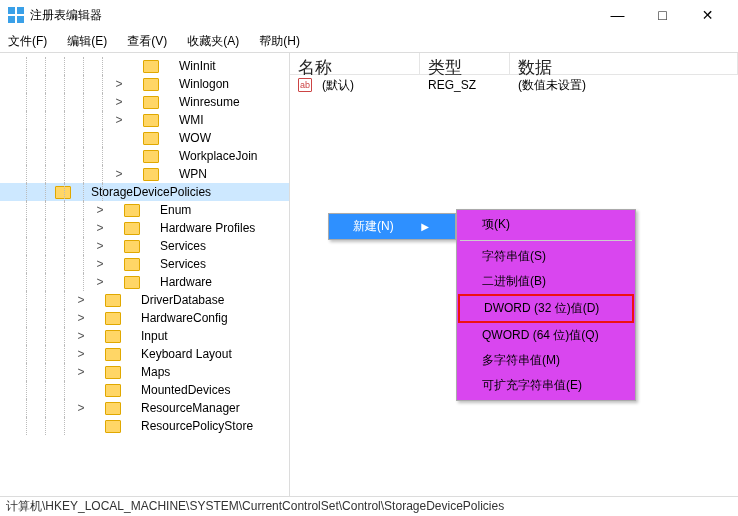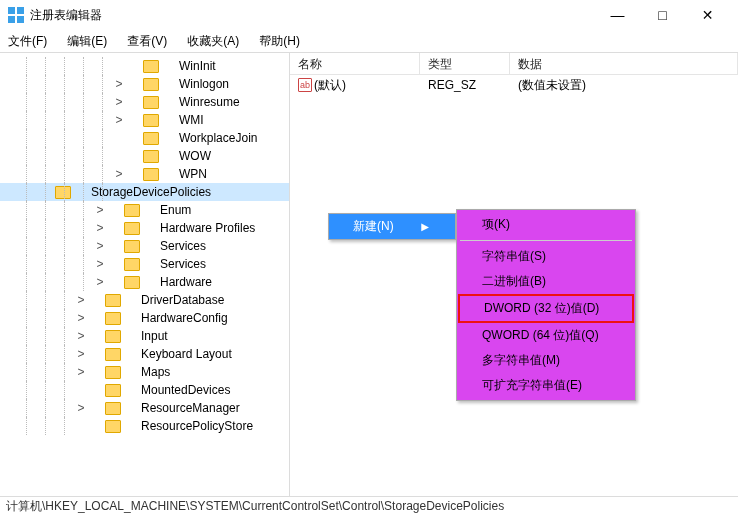--- a/index.html
+++ b/index.html
@@ -17,27 +17,27 @@
   .statusbar { height: 20px; border-top: 1px solid #dcdcdc; display: flex; align-items: center; padding: 0 6px; font-size: 12px; color: #333; overflow: hidden; white-space: nowrap; }
 
   .tree-row { display: flex; align-items: center; height: 18px; padding-left: var(--indent, 0px); cursor: default; position: relative; gap: 16px; }
   .tree-row.selected { background: #cde8ff; padding-left: 24px; }
   .expander { width: 14px; text-align: center; color: #555; font-size: 12px; user-select: none; display: inline-block; line-height: 1; }
   .vline { position: absolute; top:0; bottom:0; border-left: 1px dotted #bbb; }
   .folder-icon { width: 16px; height: 13px; background: #ffd666; border: 1px solid #e0a800; border-radius: 1px; margin: 0 4px 0 1px; flex-shrink: 0; }
   .tree-label { white-space: nowrap; }
 
   .list-header { display: flex; height: 22px; border-bottom: 1px solid #e5e5e5; background: #fff; }
-  .list-header div { padding: 3px 8px; border-right: 1px solid #e5e5e5; color: #222; font-size: 12px; }
+  .list-header div { padding: 3px 8px; border-right: 1px solid #e5e5e5; color: #222; font-size: 17px; }
   .list-row { display: flex; height: 20px; align-items: center; }
   .list-row div { padding: 0 8px; font-size: 12px; overflow: hidden; white-space: nowrap; }
   .col-name { width: 130px; }
   .col-type { width: 90px; }
   .col-data { flex: 1; }
-  .value-icon { display:inline-block; width:14px; height:14px; background:#fff; border:1px solid #c44; color:#c44; font-size:9px; text-align:center; line-height:12px; border-radius:1px; margin-right:2px; vertical-align:middle; }
+  .value-icon { display:inline-block; width:14px; height:14px; background:#fff; border:1px solid #c44; color:#c44; font-size:9px; text-align:center; line-height:12px; border-radius:1px; margin-right:10px; vertical-align:middle; }
 
   .ctx-menu { position: absolute; background: #d946ef; border: 1px solid #aaa; box-shadow: 2px 2px 3px rgba(0,0,0,.25); font-size: 12px; z-index: 10; padding: 2px 1px; }
   .ctx-item { padding: 4px 26px 4px 24px; white-space: nowrap; cursor: default; position: relative; }
   .ctx-item.header { background: #2e90ff; color: #fff; display:flex; justify-content:space-between; align-items:center; gap:12px; }
   .ctx-item .arrow { font-size: 10px; }
   .ctx-sep { height: 1px; background: #ccc; margin: 3px 2px; }
   .highlight-box { border: 2px solid #e11; }
 </style>
 </head>
 <body>
@@ -111,31 +111,31 @@
           <span class="tree-label">WMI</span>
         </div>
         <div class="tree-row" style="--indent: 112px;">
           <div class="vline" style="left: 26px;"></div>
           <div class="vline" style="left: 45px;"></div>
           <div class="vline" style="left: 64px;"></div>
           <div class="vline" style="left: 83px;"></div>
           <div class="vline" style="left: 102px;"></div>
           <span class="expander"></span>
           <span class="folder-icon"></span>
+          <span class="tree-label">WOW</span>
+        </div>
+        <div class="tree-row" style="--indent: 112px;">
+          <div class="vline" style="left: 26px;"></div>
+          <div class="vline" style="left: 45px;"></div>
+          <div class="vline" style="left: 64px;"></div>
+          <div class="vline" style="left: 83px;"></div>
+          <div class="vline" style="left: 102px;"></div>
+          <span class="expander"></span>
+          <span class="folder-icon"></span>
           <span class="tree-label">WorkplaceJoin</span>
-        </div>
-        <div class="tree-row" style="--indent: 112px;">
-          <div class="vline" style="left: 26px;"></div>
-          <div class="vline" style="left: 45px;"></div>
-          <div class="vline" style="left: 64px;"></div>
-          <div class="vline" style="left: 83px;"></div>
-          <div class="vline" style="left: 102px;"></div>
-          <span class="expander"></span>
-          <span class="folder-icon"></span>
-          <span class="tree-label">WOW</span>
         </div>
         <div class="tree-row" style="--indent: 112px;">
           <div class="vline" style="left: 26px;"></div>
           <div class="vline" style="left: 45px;"></div>
           <div class="vline" style="left: 64px;"></div>
           <div class="vline" style="left: 83px;"></div>
           <div class="vline" style="left: 102px;"></div>
           <span class="expander">&gt;</span>
           <span class="folder-icon"></span>
           <span class="tree-label">WPN</span>

